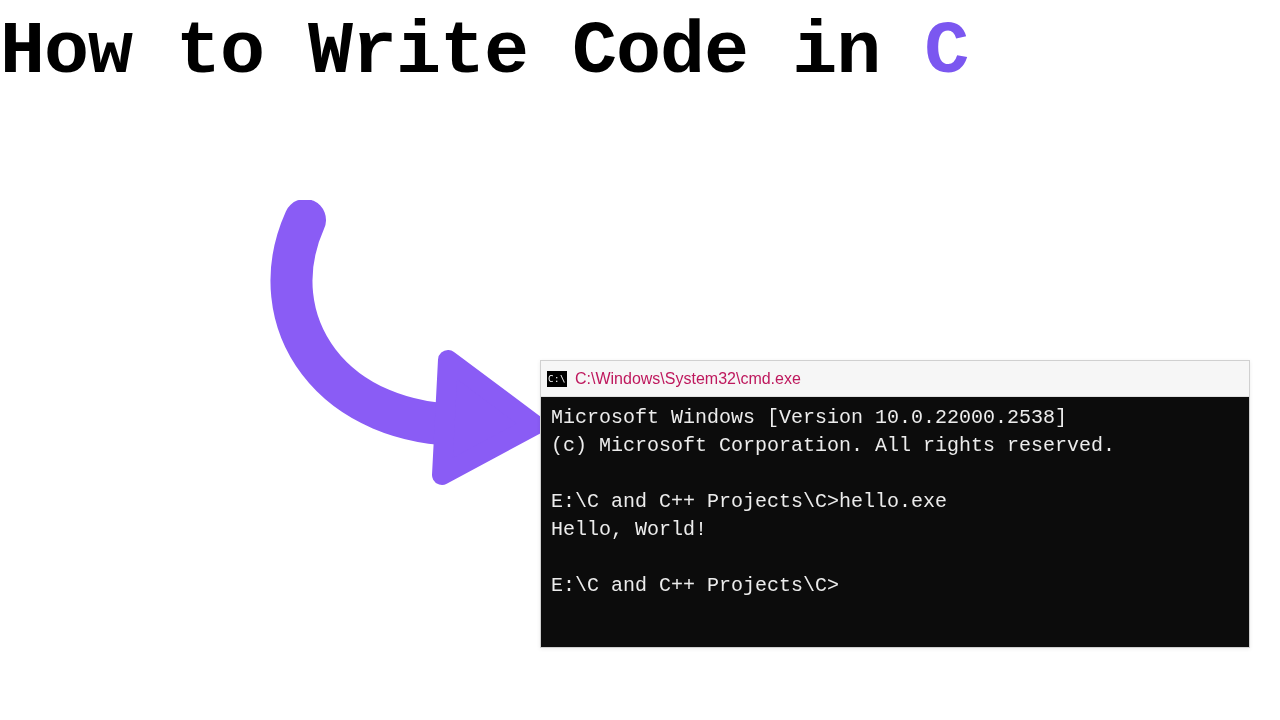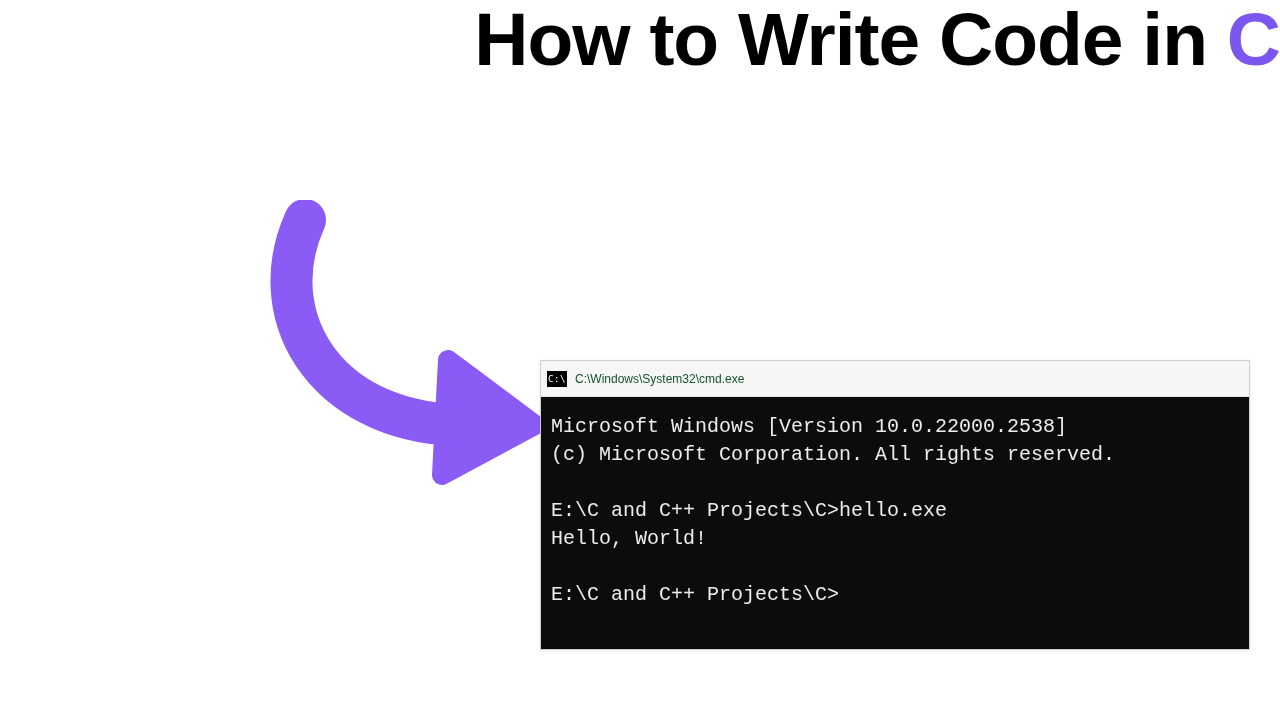--- a/index.html
+++ b/index.html
@@ -5,22 +5,23 @@
     * { margin: 0; padding: 0; box-sizing: border-box; }
     body {
       width: 1280px;
       height: 720px;
       background: #fff;
       font-family: Arial, Helvetica, sans-serif;
       position: relative;
       overflow: hidden;
     }
     .title-block {
-      text-align: right;
-      padding-top: 0;
+      text-align: left;
+      padding-top: 13px;
+      font-family: Liberation Mono, monospace;
     }
     .title-block .line {
       font-weight: 900;
       font-size: 75px;
       line-height: 1.06;
       letter-spacing: -1px;
     }
     .title-black { color: #000; }
     .title-purple { color: #7b57f0; }
     .arrow-wrap {
@@ -54,31 +55,31 @@
       background: #000;
       color: #fff;
       font-size: 9px;
       font-family: "Consolas", monospace;
       display: flex;
       align-items: center;
       justify-content: center;
       letter-spacing: .5px;
     }
     .cmd-title {
-      font-size: 12px;
-      color: #14532d;
+      font-size: 16px;
+      color: #be185d;
       font-family: "Segoe UI", Arial, sans-serif;
     }
     .cmd-body {
       background: #0c0c0c;
       color: #ececec;
       font-family: "Consolas", "Courier New", monospace;
       font-size: 20px;
       line-height: 1.4;
-      padding: 16px 10px 40px 10px;
+      padding: 7px 10px 40px 10px;
       min-height: 250px;
       white-space: pre;
     }
   </style>
 </head>
 <body>
 
 <div class="title-block">
   <div class="line">
     <span class="title-black">How to Write Code in </span><span class="title-purple">C</span>

